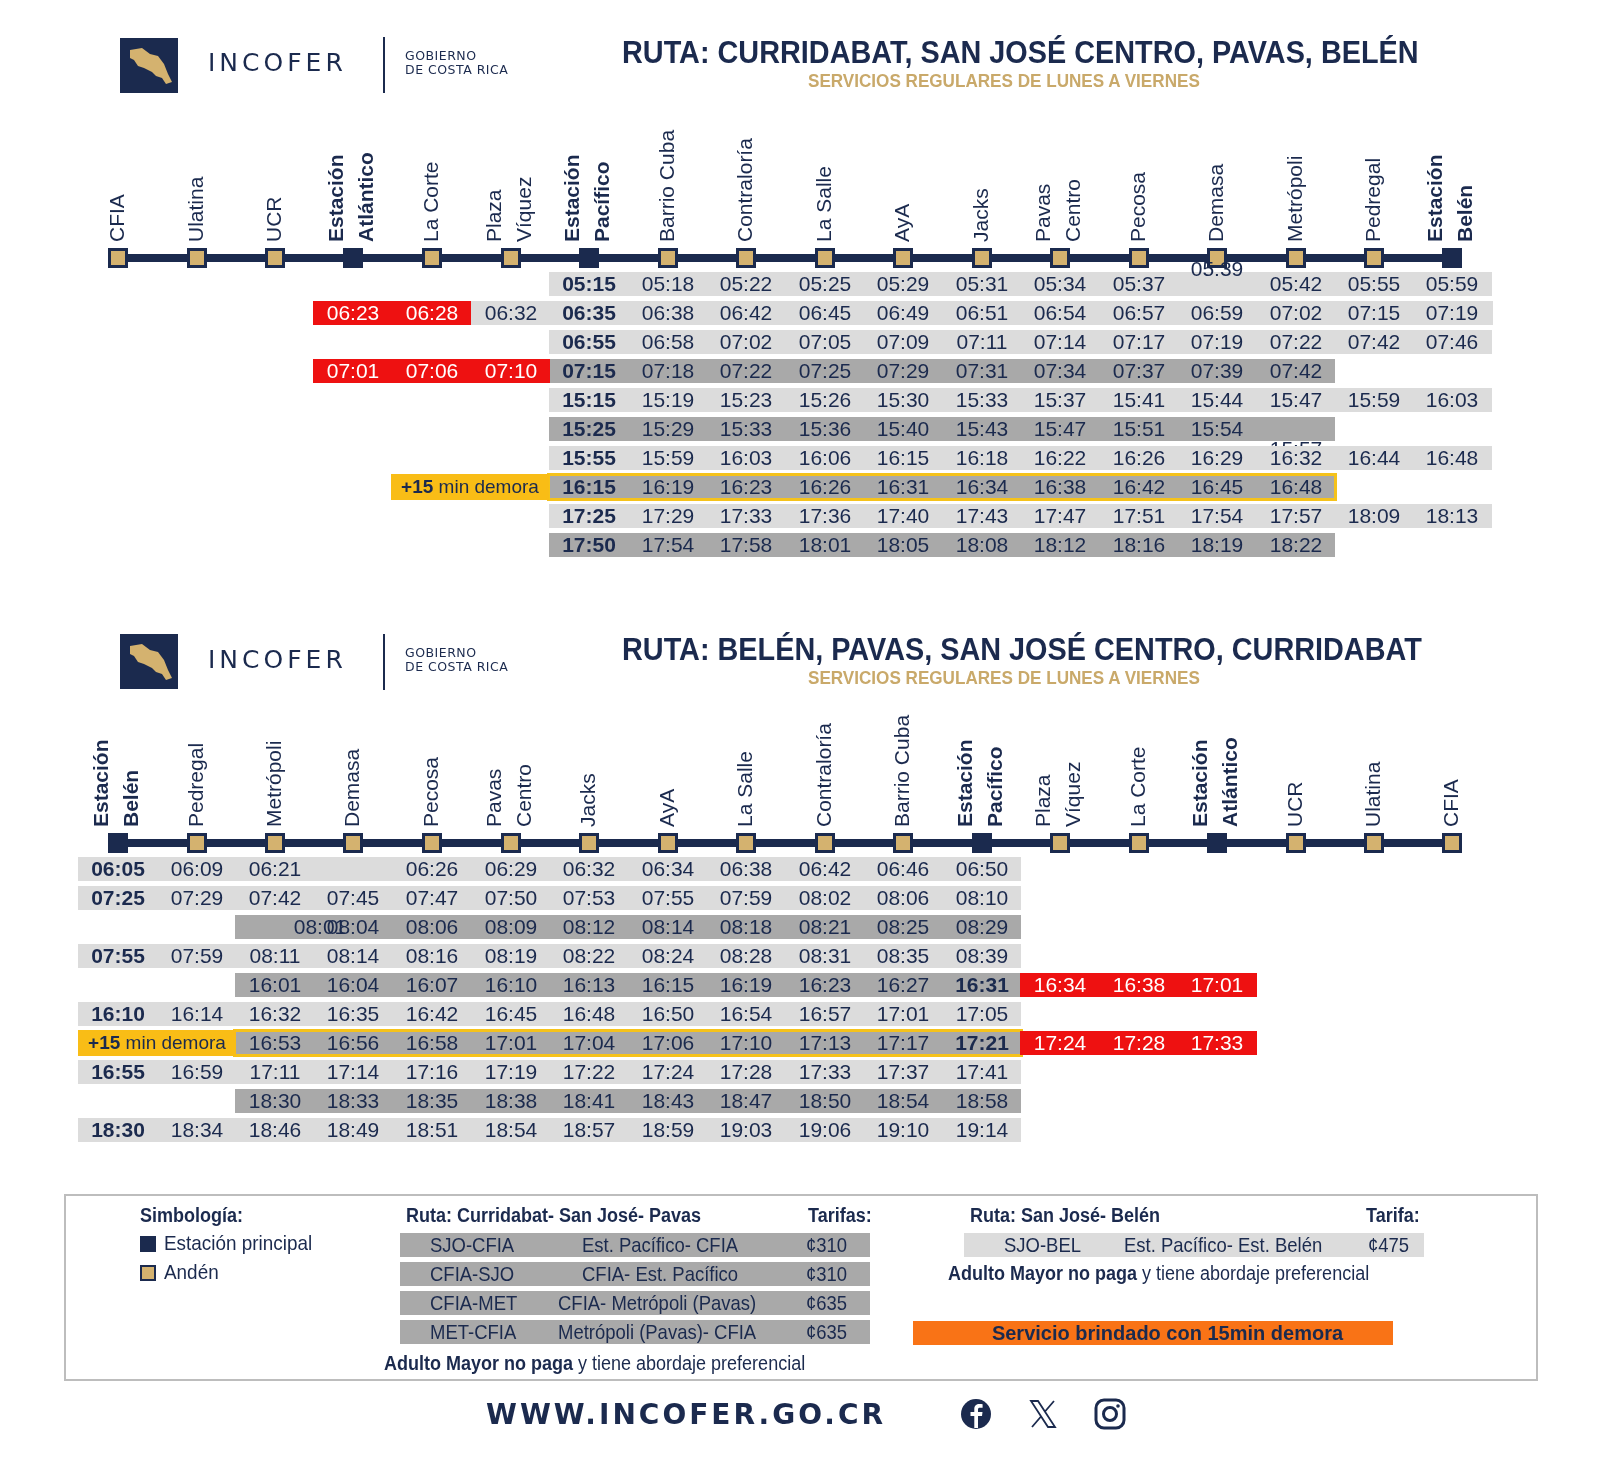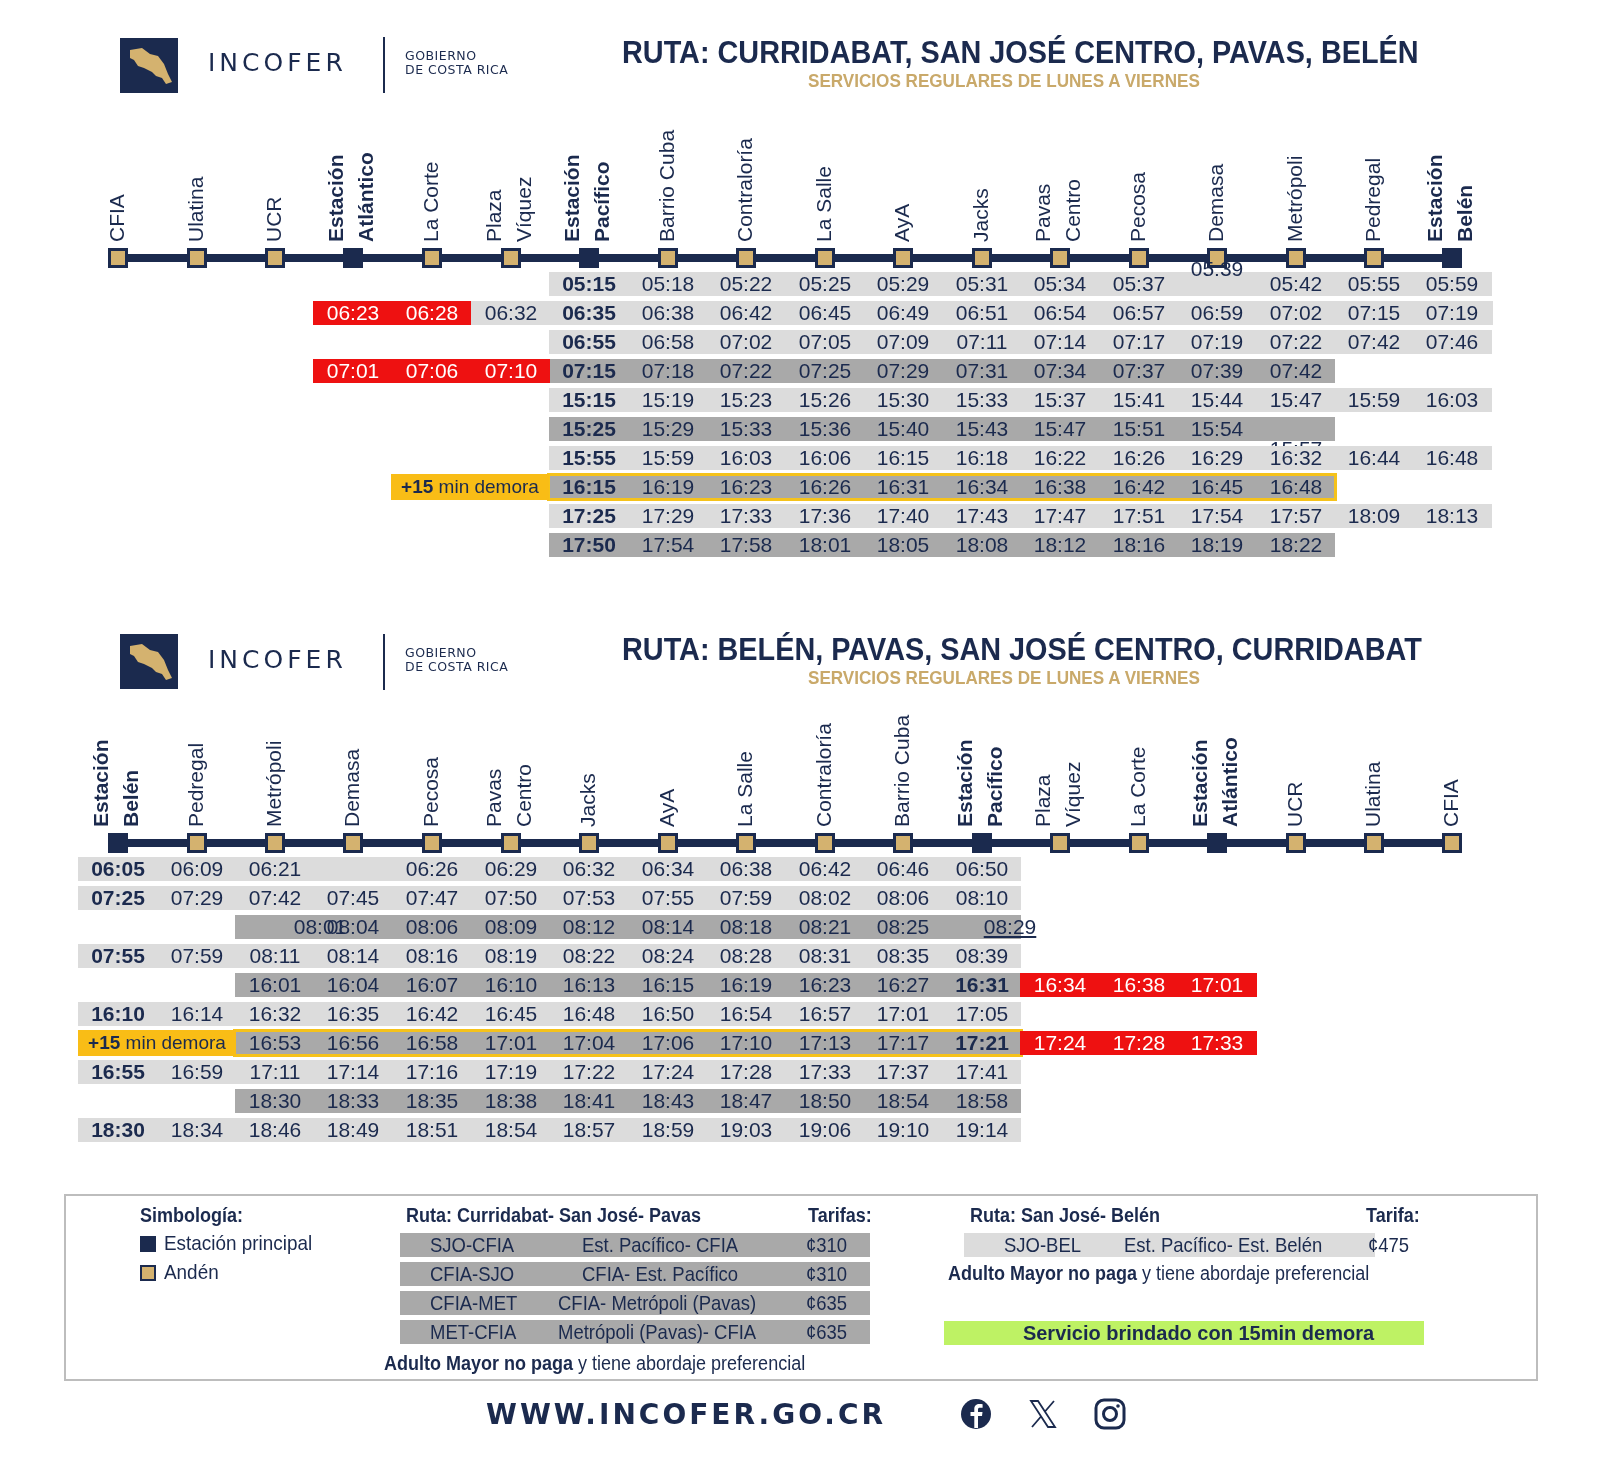--- a/index.html
+++ b/index.html
@@ -333,21 +333,21 @@
     <div class="row dark" style="left:235px;top:915px;width:786px;"></div>
     <div class="cell" style="left:235px;top:915px;margin-left:45px;">08:01</div>
     <div class="cell" style="left:313px;top:915px;">08:04</div>
     <div class="cell" style="left:392px;top:915px;">08:06</div>
     <div class="cell" style="left:471px;top:915px;">08:09</div>
     <div class="cell" style="left:549px;top:915px;">08:12</div>
     <div class="cell" style="left:628px;top:915px;">08:14</div>
     <div class="cell" style="left:706px;top:915px;">08:18</div>
     <div class="cell" style="left:785px;top:915px;">08:21</div>
     <div class="cell" style="left:863px;top:915px;">08:25</div>
-    <div class="cell" style="left:970px;top:915px;text-decoration:underline;">08:29</div>
+    <div class="cell" style="left:942px;top:915px;">08:29</div>
     <div class="row light" style="left:78px;top:944px;width:943px;"></div>
     <div class="cell bold" style="left:78px;top:944px;">07:55</div>
     <div class="cell" style="left:157px;top:944px;">07:59</div>
     <div class="cell" style="left:235px;top:944px;">08:11</div>
     <div class="cell" style="left:313px;top:944px;">08:14</div>
     <div class="cell" style="left:392px;top:944px;">08:16</div>
     <div class="cell" style="left:471px;top:944px;">08:19</div>
     <div class="cell" style="left:549px;top:944px;">08:22</div>
     <div class="cell" style="left:628px;top:944px;">08:24</div>
     <div class="cell" style="left:706px;top:944px;">08:28</div>
@@ -465,27 +465,27 @@
       <div class="fare-row" style="left:334px;top:124px;width:470px;">
         <span style="left:30px;">MET-CFIA</span>
         <span style="left:158px;">Metrópoli (Pavas)- CFIA</span>
         <span style="left:406px;">¢635</span>
       </div>
     </div>
   <div class="note" style="left:318px;top:156px;"><b>Adulto Mayor no paga</b><span> y tiene abordaje preferencial</span></div>
 
   <div class="legend-h" style="left:904px;top:8px;">Ruta: San José- Belén</div>
   <div class="legend-h" style="left:1300px;top:8px;">Tarifa:</div>
-  <div class="fare-row light" style="left:898px;top:37px;width:411px;">
+  <div class="fare-row light" style="left:898px;top:37px;width:460px;">
     <span style="left:40px;">SJO-BEL</span>
     <span style="left:160px;">Est. Pacífico- Est. Belén</span>
     <span style="left:404px;">¢475</span>
   </div>
   <div class="note" style="left:882px;top:66px;"><b>Adulto Mayor no paga</b><span> y tiene abordaje preferencial</span></div>
-  <div class="band" style="left:878px;top:125px;width:480px;background:#bef264;color:#1b2a4e;padding-left:29px;">Servicio brindado con 15min demora</div>
+  <div class="band" style="left:847px;top:125px;width:480px;background:#f97316;color:#1b2a4e;padding-left:29px;">Servicio brindado con 15min demora</div>
 </div>
 
 <div class="footer-url" style="left:486px;top:1398px;">WWW.INCOFER.GO.CR</div>
 <svg class="social" style="left:959px;top:1397px;" viewBox="0 0 34 34">
   <circle cx="17" cy="17" r="15" fill="#1b2a4e"></circle>
   <path d="M19 31 V19 H23 L23.5 15 H19 V12.5 C19 11.3 19.5 10.7 21 10.7 H23.6 V7.2 C22.8 7.1 21.6 7 20.4 7 C17.4 7 15.3 8.8 15.3 12 V15 H11.5 V19 H15.3 V31 Z" fill="#ffffff"></path>
 </svg>
 <svg class="social" style="left:1026px;top:1397px;" viewBox="0 0 34 34">
   <path d="M5 4 H12 L29 30 H22 Z" fill="none" stroke="#1b2a4e" stroke-width="1.8"></path>
   <path d="M28 4 L19 14.5 M6 30 L15 19.5" stroke="#1b2a4e" stroke-width="1.8"></path>

